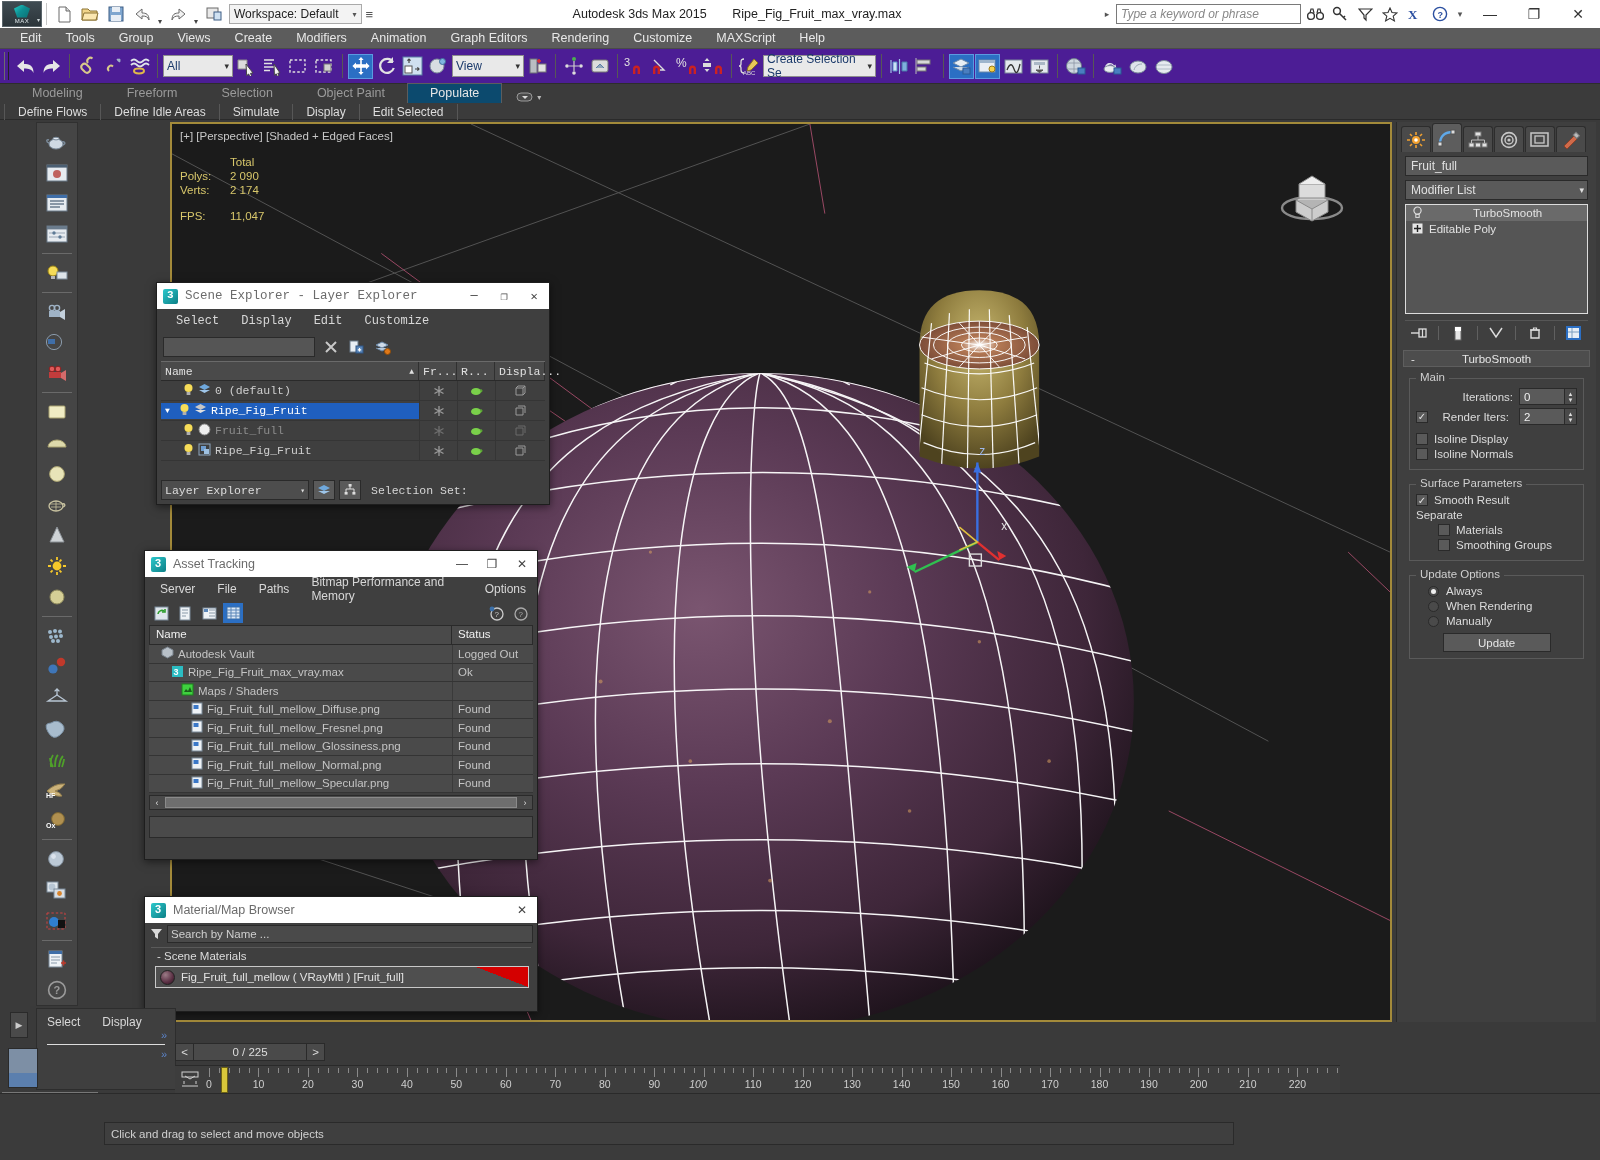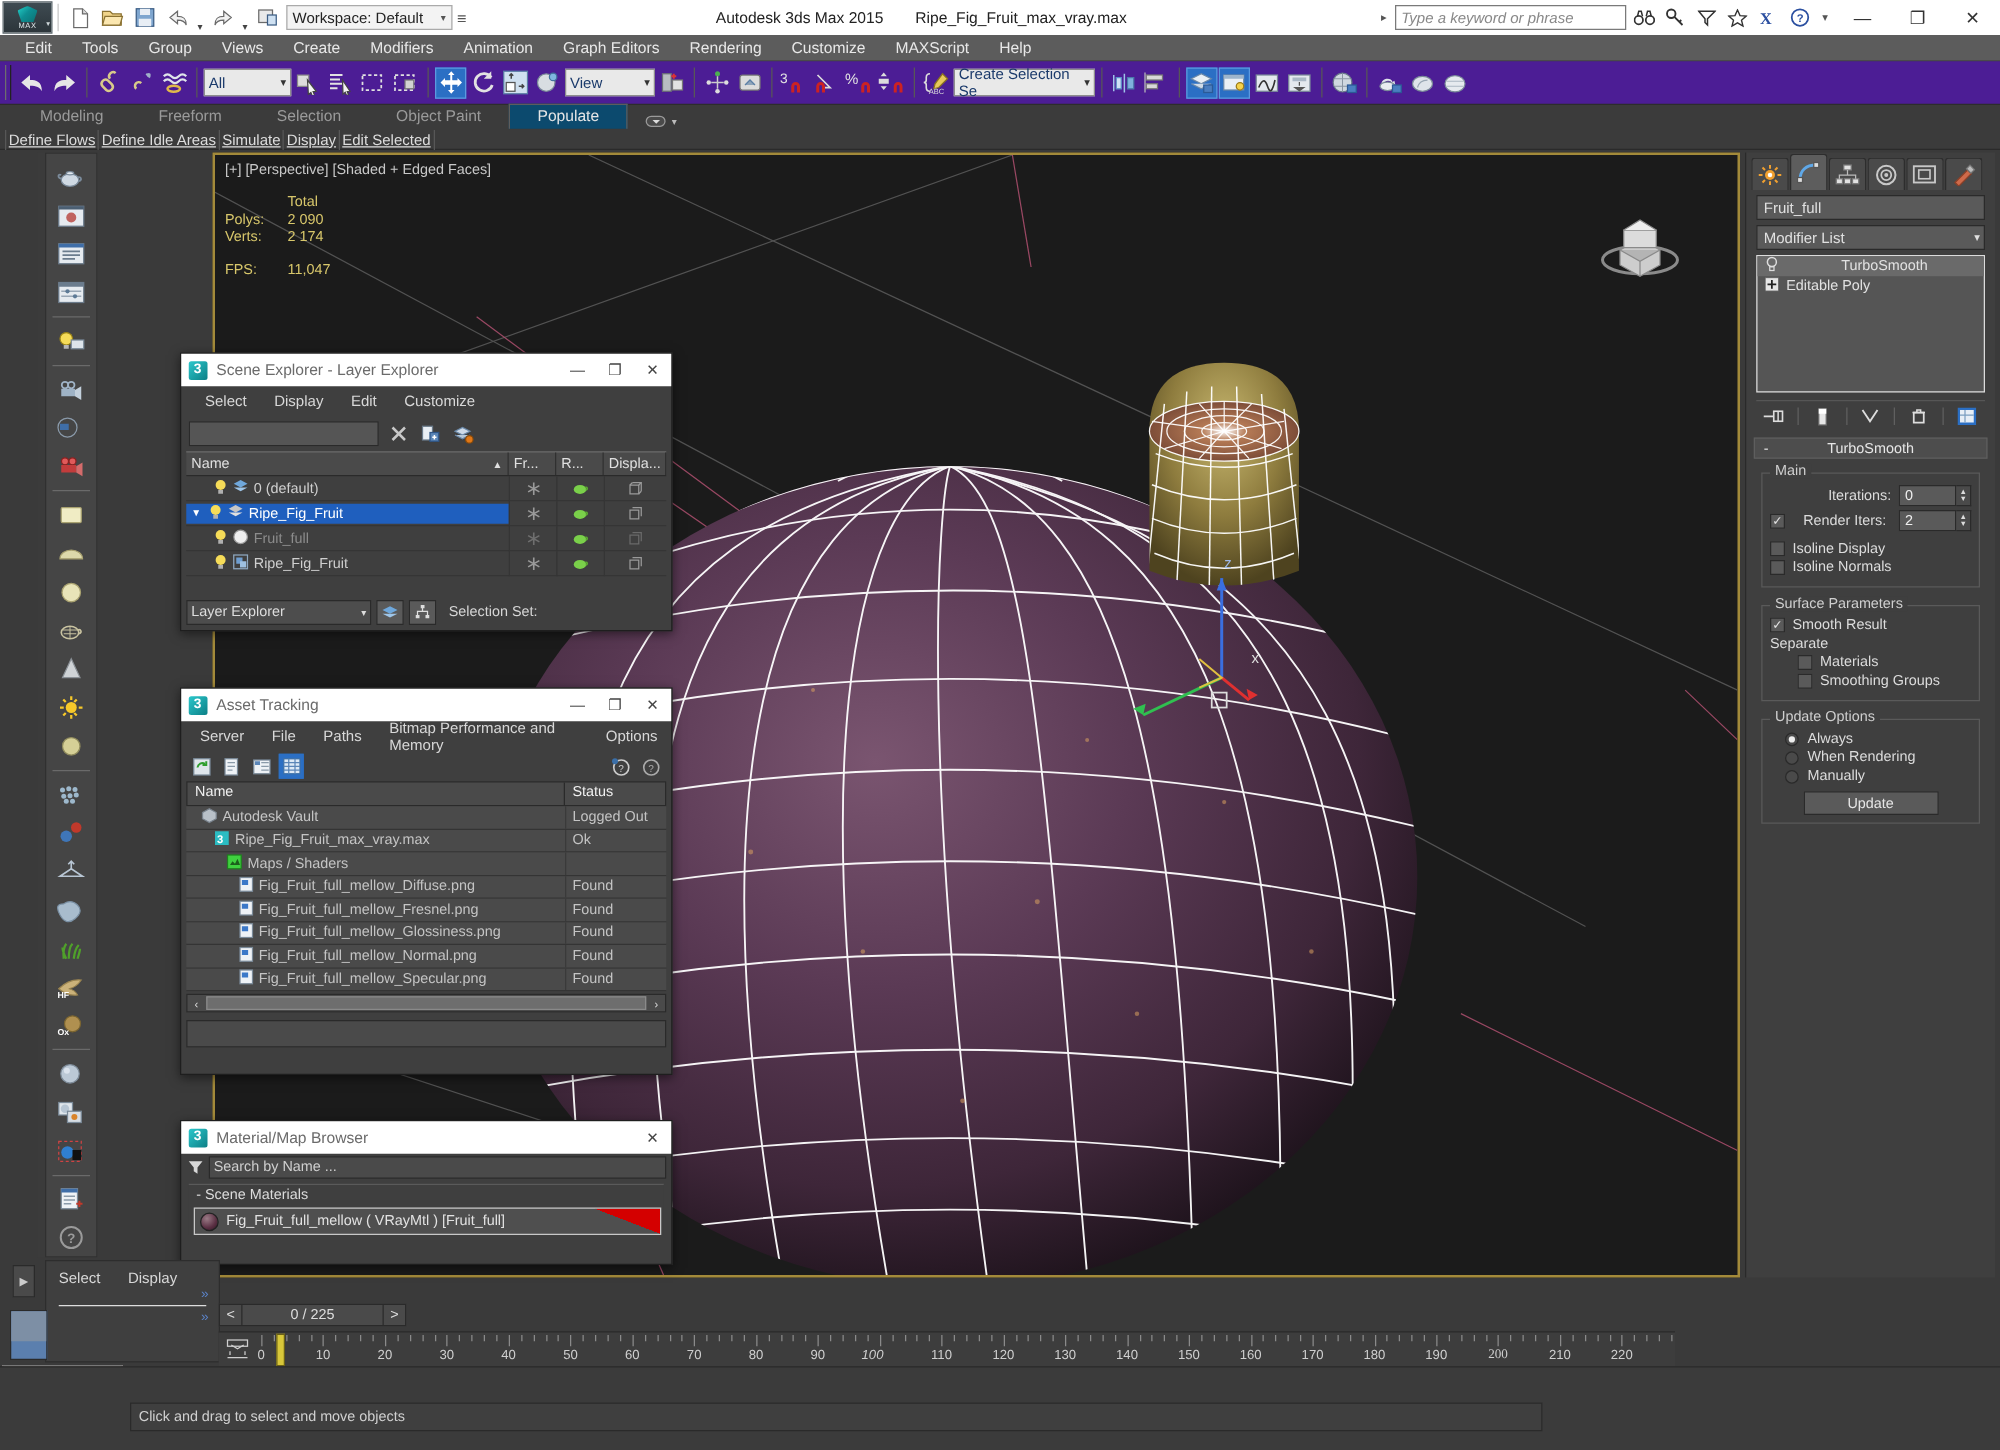--- a/index.html
+++ b/index.html
@@ -86,22 +86,22 @@
     background:#3b3b3b; border-bottom:1px solid #2a2a2a;
   }
   .ribtabs { display:flex; height:19px; align-items:flex-end; padding-left:10px; }
   .ribtabs .rt {
     padding:0 22px; font-size:12.5px; color:#9a9a9a; line-height:19px;
   }
   .ribtabs .rt.sel { background:#0c4a6e; color:#e6e6e6; border:1px solid #5d5d5d; border-bottom:none; }
   .ribtabs .rmore { margin-left:14px; display:flex;align-items:center;gap:3px;color:#bbb; }
   .ribrow { display:flex; height:17px; align-items:center; padding-left:4px; }
   .ribrow .rb {
-    padding:0 2px; font-size:12px; color:#ddd; line-height:16px;
-    border-right:1px solid #575757; height:16px;text-decoration:underline;
+    padding:0 13px; font-size:12px; color:#ddd; line-height:16px;
+    border-right:1px solid #575757; height:16px;
   }
   .ribrow .rb:first-child { border-left:1px solid #575757; }
 
   
   .lefttools {
     position:absolute; left:36px; top:122px; width:42px; height:884px;
     background:#454545; border:1px solid #303030;
     display:flex; flex-direction:column; align-items:center; padding-top:4px; gap:1px;
   }
   .lt { width:30px;height:30px;display:flex;align-items:center;justify-content:center; }
@@ -129,21 +129,21 @@
   .dlg-tb { height:26px; background:#ffffff; display:flex; align-items:center; padding-left:6px; }
   .dlg-tb .dicon { width:15px;height:15px;margin-right:7px;
     background:linear-gradient(135deg,#2bc8cc,#0d7f86); border-radius:2px; position:relative;}
   .dlg-tb .dicon::after{content:"3";position:absolute;left:4px;top:0;font-size:11px;color:#fff;font-weight:bold;}
   .dlg-tb .dtitle { color:#6b6b6b; font-size:12.5px; flex:1; }
   .dlg-wb { width:30px;height:24px;display:flex;align-items:center;justify-content:center;color:#444;font-size:12px; }
   .dlg-menu { height:24px; display:flex; align-items:center; padding-left:8px; }
   .dlg-menu .dm { padding:0 11px; font-size:12px; color:#d8d8d8; }
 
   
-  #sceneExplorer { left:144px; top:282px; width:394px; height:223px; }
+  #sceneExplorer { left:156px; top:282px; width:394px; height:223px;font-family:Liberation Mono, monospace; }
   .se-search { display:flex; align-items:center; padding:4px 6px; gap:6px; }
   .se-field { width:152px;height:20px;background:#555;border:1px solid #2a2a2a; }
   .se-icn { width:20px;height:20px;display:flex;align-items:center;justify-content:center; }
   .se-head { display:flex; height:20px; background:#4a4a4a; border-top:1px solid #6a6a6a; border-bottom:1px solid #2a2a2a; margin:0 4px; }
   .se-head div { font-size:11.5px;color:#e0e0e0; padding:2px 4px; border-right:1px solid #303030; display:flex;align-items:center;}
   .se-head .c-name { flex:1; justify-content:space-between; }
   .se-head .c-s { width:38px; justify-content:flex-start; }
   .se-rows { margin:0 4px; }
   .se-row { height:20px; display:flex; align-items:center; border-bottom:1px solid #353535; font-size:11.5px; }
   .se-row .nm { flex:1; display:flex; align-items:center; gap:4px; padding-left:6px; color:#cfcfcf; }
@@ -1689,21 +1689,21 @@
         <div class="num" style="left: 489px; font-style: italic;">100</div>
         <div class="num" style="left: 544.211px;">110</div>
         <div class="num" style="left: 593.684px;">120</div>
         <div class="num" style="left: 643.158px;">130</div>
         <div class="num" style="left: 692.632px;">140</div>
         <div class="num" style="left: 742.105px;">150</div>
         <div class="num" style="left: 791.579px;">160</div>
         <div class="num" style="left: 841.053px;">170</div>
         <div class="num" style="left: 890.526px;">180</div>
         <div class="num" style="left: 940px;">190</div>
-        <div class="num" style="left: 989.474px; font-family: Liberation Serif, serif;">200</div>
+        <div class="num" style="left: 989.474px;">200</div>
         <div class="num" style="left: 1038.95px;">210</div>
         <div class="num" style="left: 1088.42px;">220</div>
       </div>
     <div class="slider-handle"></div>
   </div>
 
   <div class="statusbar">
     <div class="sb-prompt">Click and drag to select and move objects</div>
 
   </div>

